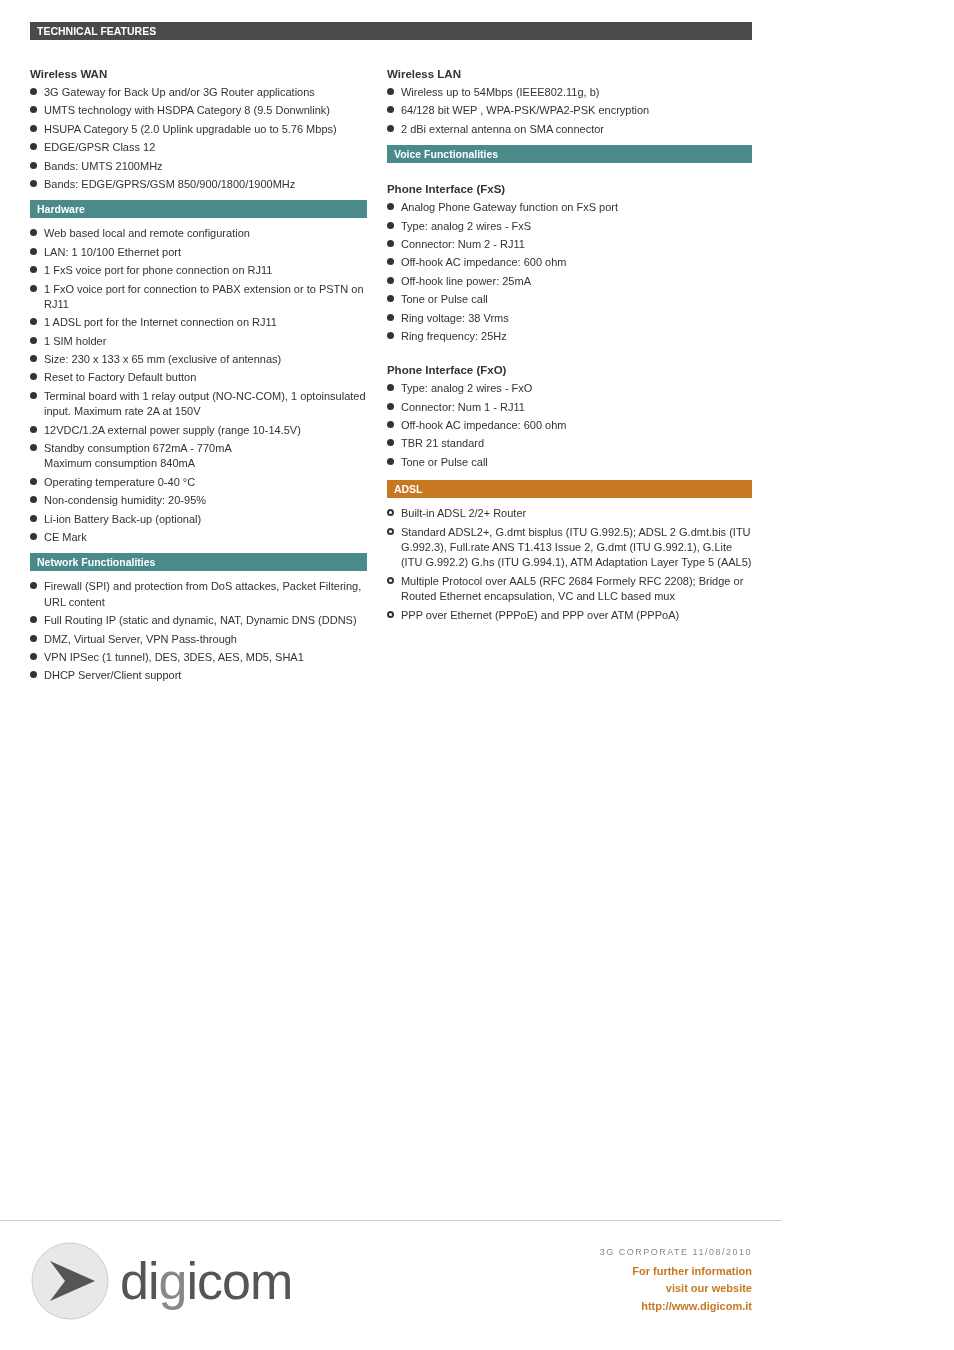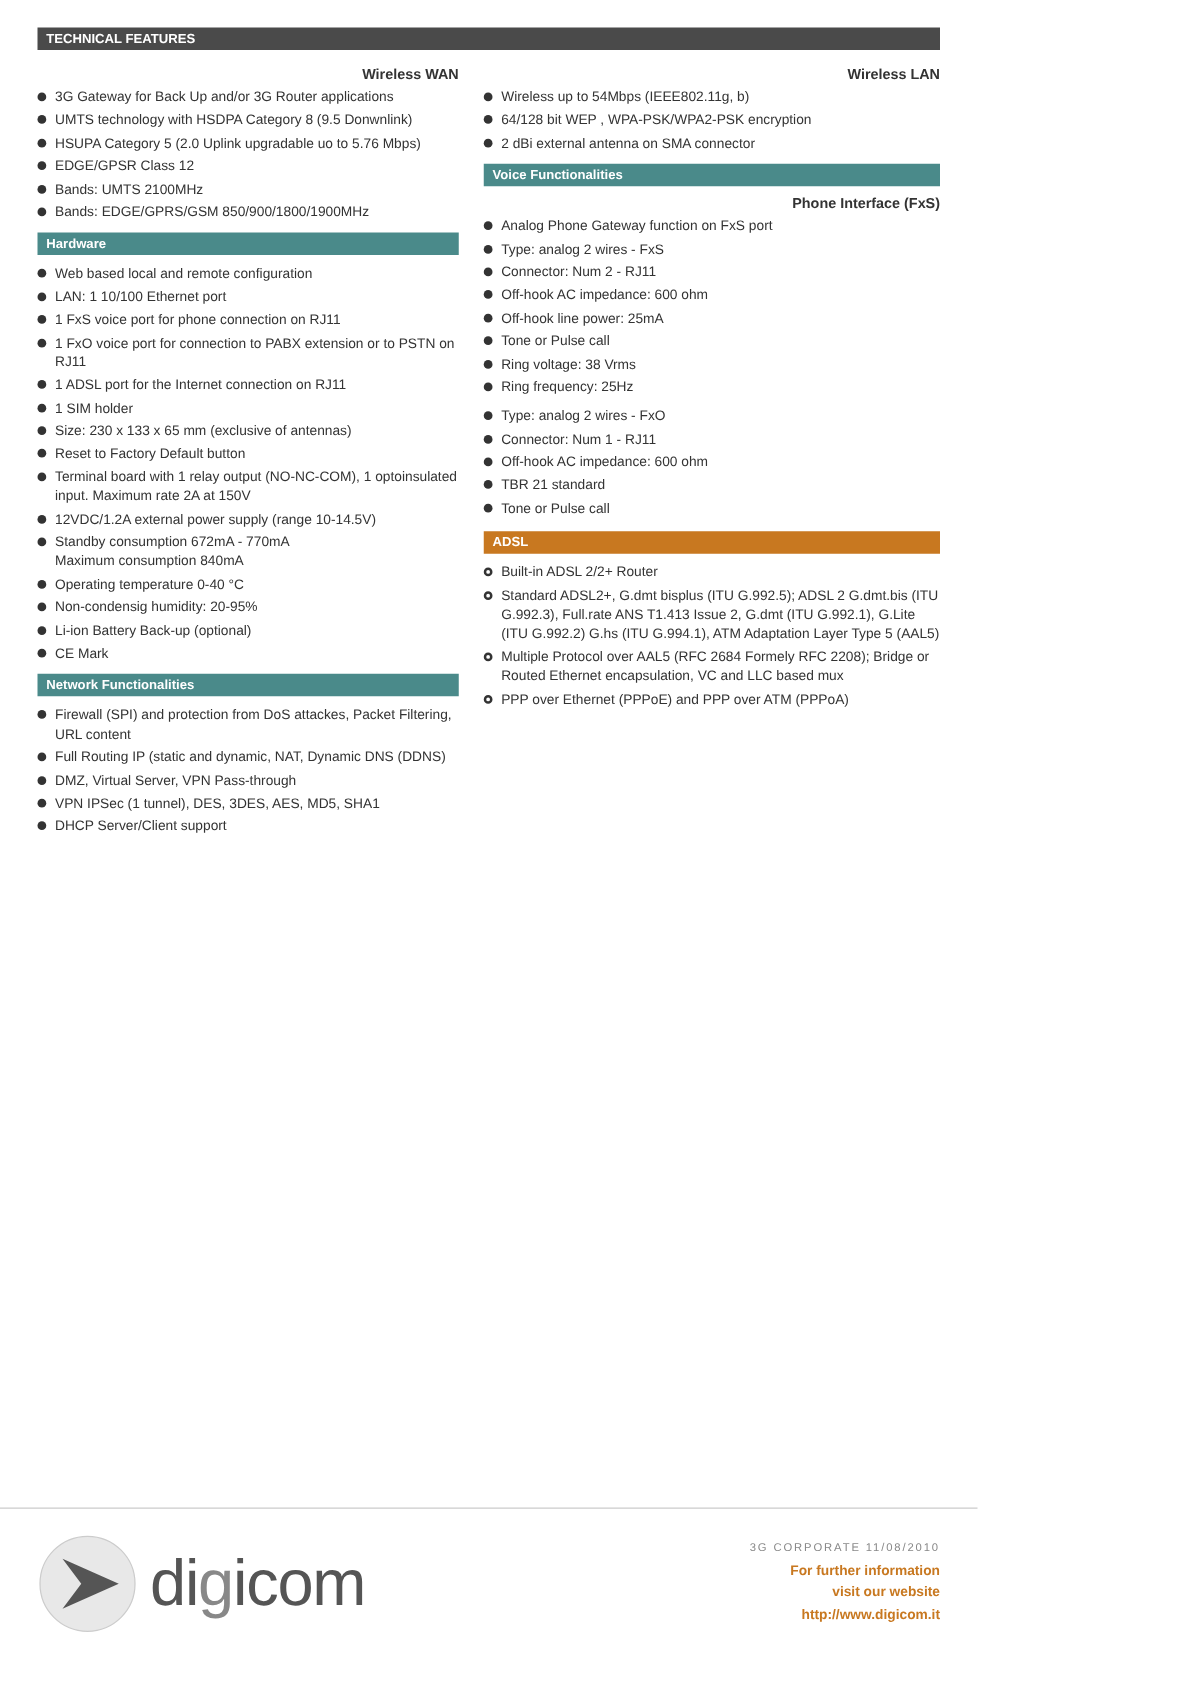--- a/index.html
+++ b/index.html
@@ -51,22 +51,21 @@
       font-weight: bold;
       font-size: 10.5px;
       padding: 3px 7px;
       margin-bottom: 8px;
       margin-top: 10px;
     }
     .subsection-title {
       font-weight: bold;
       font-size: 11.5px;
       margin-bottom: 5px;
-      margin-top: 6px;
-      text-align: right;
+      margin-top: 20px;
     }
     ul.bullet-list {
       list-style: none;
       padding: 0;
       margin: 0 0 8px 0;
     }
     ul.bullet-list li {
       display: flex;
       align-items: flex-start;
       margin-bottom: 3px;
@@ -293,20 +292,21 @@
           <li>
               <span class="dot"></span>
               <span>Ring voltage: 38 Vrms</span>
             </li>
           <li>
               <span class="dot"></span>
               <span>Ring frequency: 25Hz</span>
             </li>
         </ul>
 
+        <div class="subsection-title">Phone Interface (FxO)</div>
         <ul class="bullet-list">
           <li>
               <span class="dot"></span>
               <span>Type: analog 2 wires - FxO</span>
             </li>
           <li>
               <span class="dot"></span>
               <span>Connector: Num 1 - RJ11</span>
             </li>
           <li>
@@ -343,21 +343,21 @@
           <li>
               <span class="dot-white"></span>
               <span>PPP over Ethernet (PPPoE) and PPP over ATM (PPPoA)</span>
             </li>
         </ul>
       </div>
 
     </div>
   </div>
 
-  <div style="position:absolute; bottom:18px; left:0; right:0; padding: 20px 30px 25px 30px; border-top: 1px solid #ccc; display:flex; align-items:center;">
+  <div style="position:absolute; bottom:4px; left:0; right:0; padding: 20px 30px 25px 30px; border-top: 1px solid #ccc; display:flex; align-items:center;">
 
     <div class="digicom-logo">
       <svg class="logo-arrow" viewBox="0 0 80 80" width="80" height="80">
         <circle cx="40" cy="40" r="38" fill="#e8e8e8" stroke="#ccc" stroke-width="1"></circle>
         <polygon points="20,20 65,40 20,60 35,40" fill="#555"></polygon>
       </svg>
       <div style="font-size:52px; font-weight:300; color:#555; letter-spacing:-1px; line-height:1;">
         <span>di</span><span style="color:#888;">g</span><span>icom</span>
       </div>
     </div>

